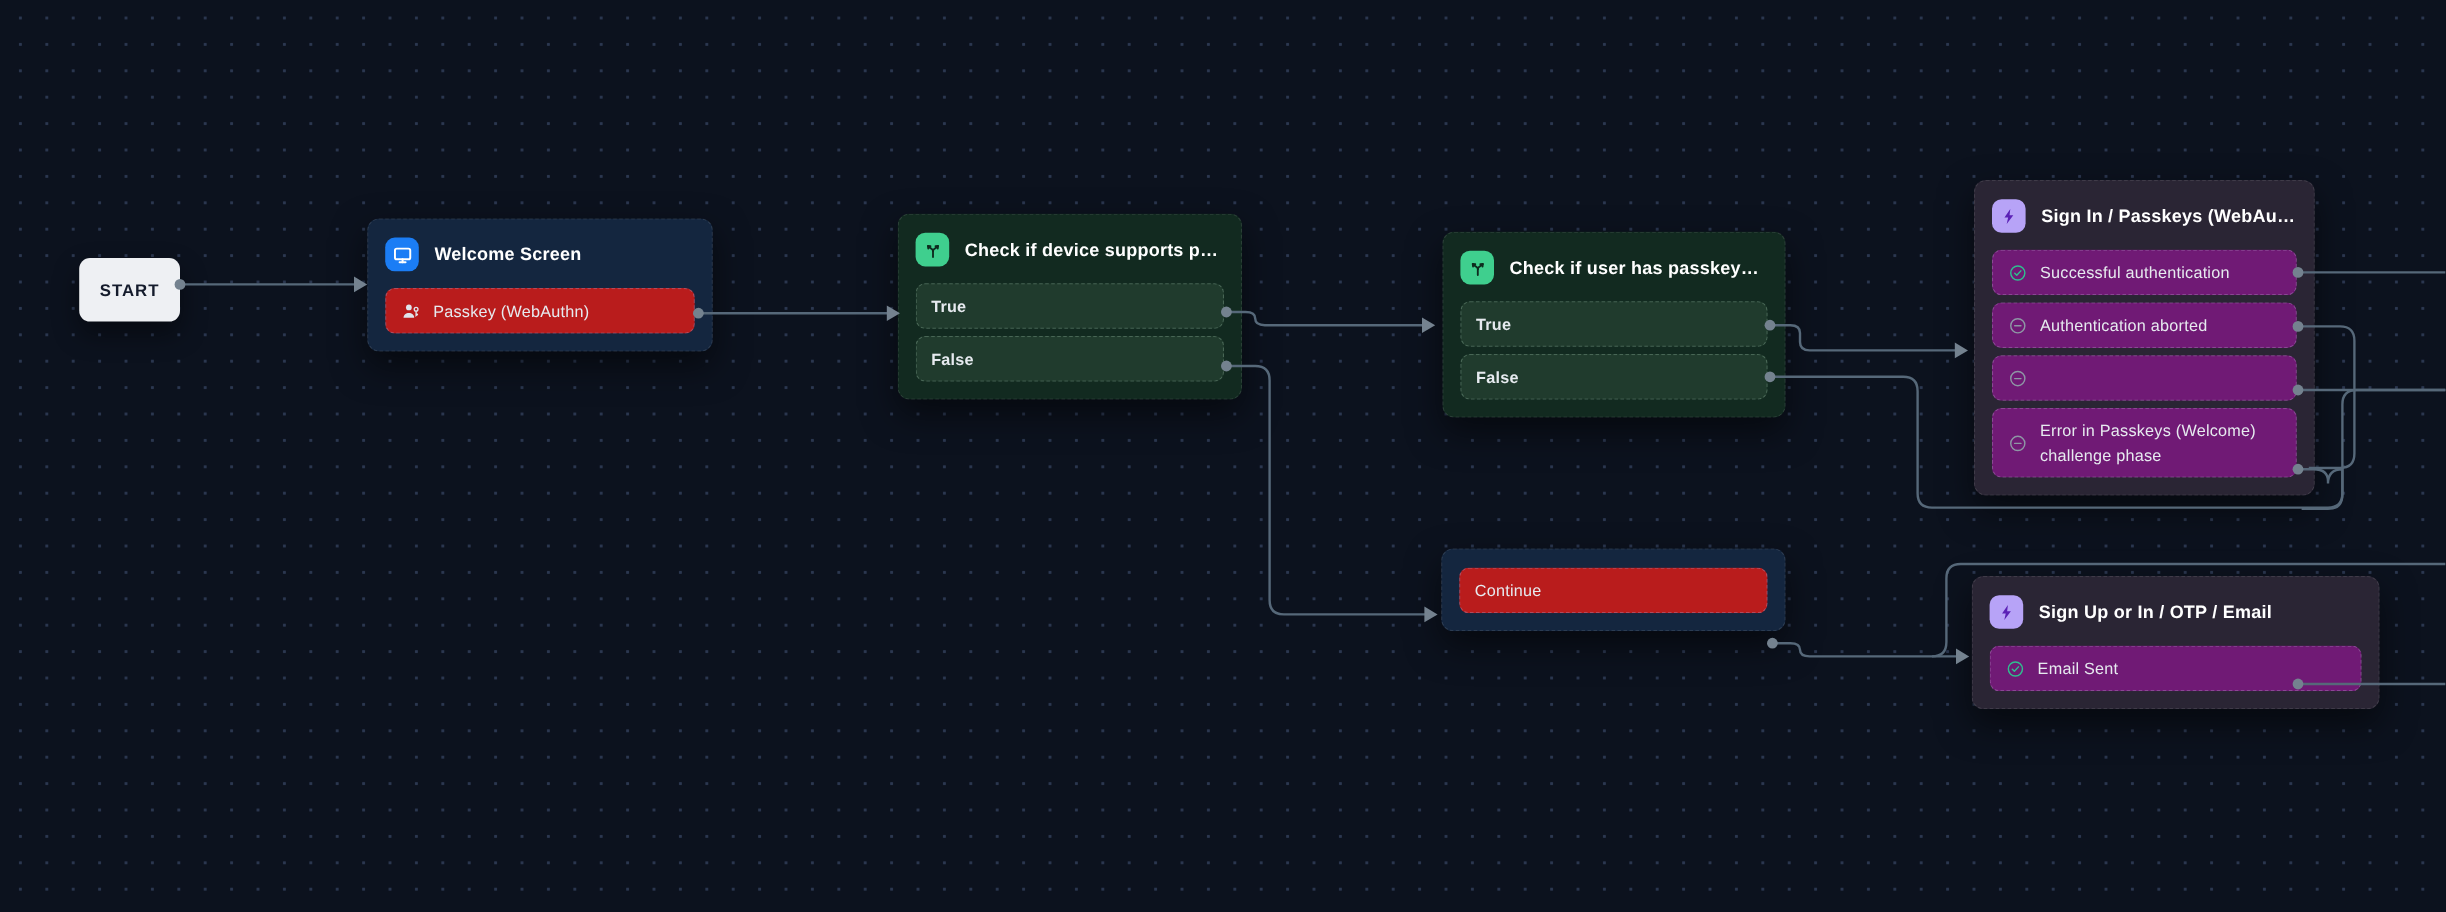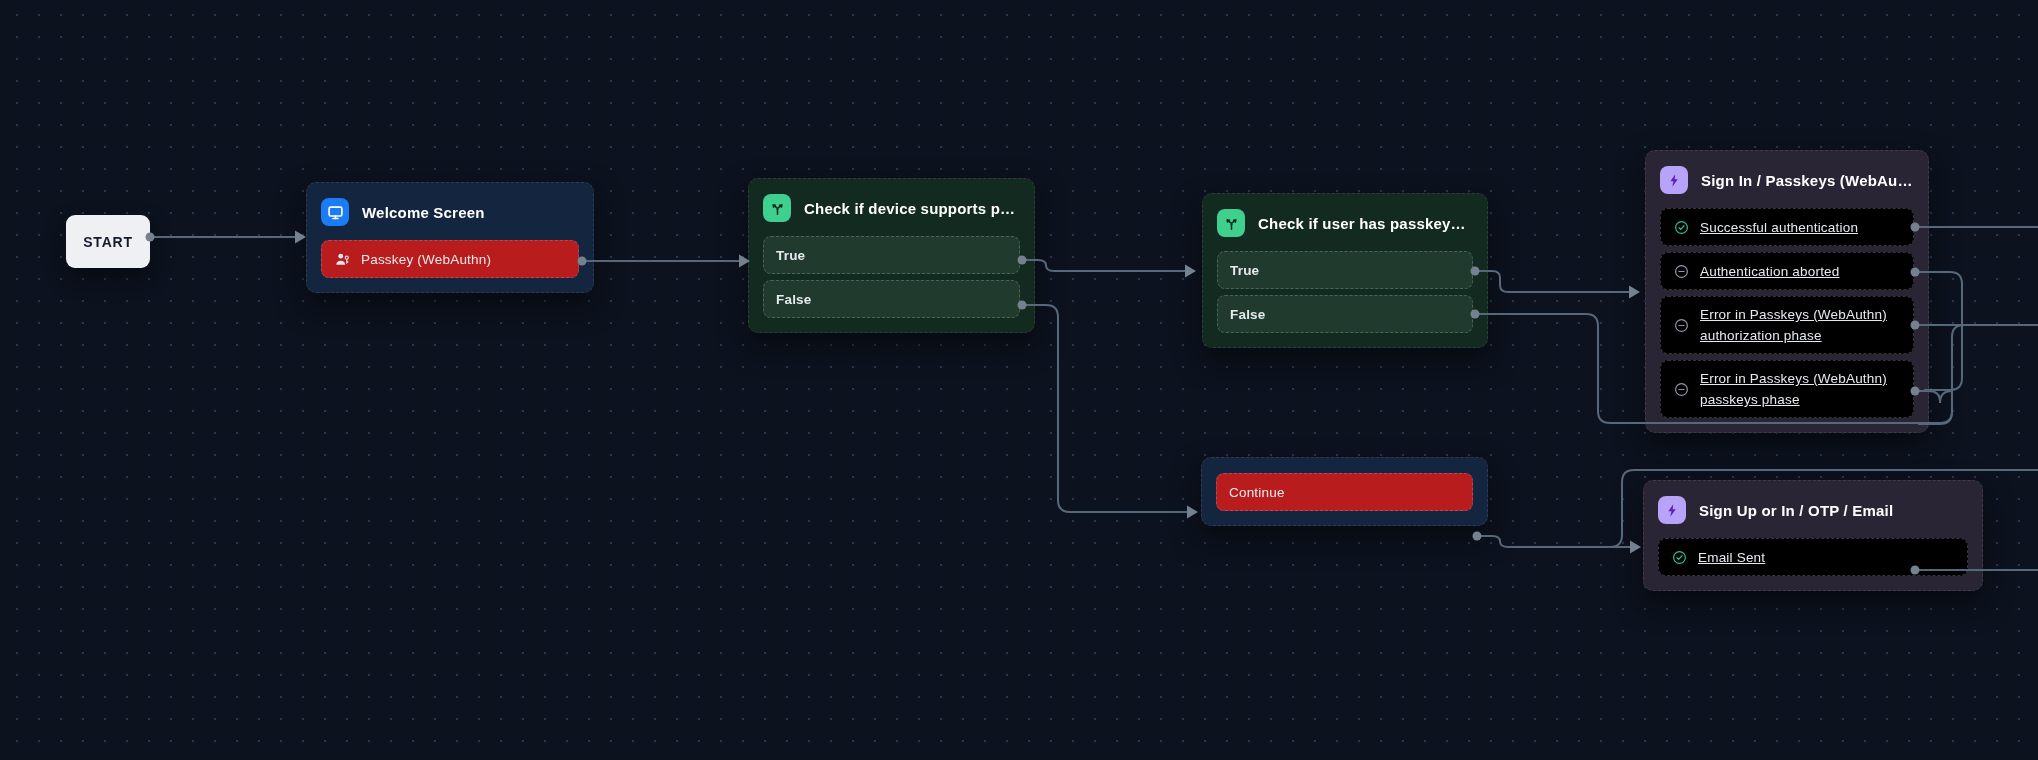--- a/index.html
+++ b/index.html
@@ -41,21 +41,21 @@
 
   .node.screen{background:#14263f;}
   .node.screen .row{background:#b91c1c;border-color:rgba(165,195,255,.28);}
   .node.screen .node-icon{background:#1b7df5;}
 
   .node.condition{background:#122a20;}
   .node.condition .row{background:#203b2d;border-color:rgba(190,230,205,.25);font-weight:bold;}
   .node.condition .node-icon{background:#3fcf8e;}
 
   .node.action{background:#2a2534;}
-  .node.action .row{background:#000000;border-color:rgba(215,205,240,.25);text-decoration:underline;}
+  .node.action .row{background:#701a75;border-color:rgba(215,205,240,.25);}
   .node.action .node-icon{background:#b7a3f7;}
 
   .start-node{
     position:absolute;left:66px;top:215px;width:84px;height:53px;
     background:#eef0f3;border-radius:9px;display:flex;align-items:center;justify-content:center;
     color:#141b2b;font-size:14px;font-weight:700;letter-spacing:.8px;
     box-shadow:0 10px 22px rgba(0,0,0,.45);z-index:2;
   }
 
   
@@ -173,30 +173,29 @@
         </span>
         <span>Authentication aborted</span>
       </div>
       <div class="row">
         <span class="row-ic">
           <svg width="17" height="17" viewBox="0 0 24 24" fill="none" stroke="#8e96a5" stroke-width="1.7" stroke-linecap="round">
               <circle cx="12" cy="12" r="8.3"></circle>
               <path d="M8.3 12h7.4"></path>
             </svg>
         </span>
-        <span>Error in Passkeys (WebAuthn) authorization phase</span>
       </div>
       <div class="row">
         <span class="row-ic">
           <svg width="17" height="17" viewBox="0 0 24 24" fill="none" stroke="#8e96a5" stroke-width="1.7" stroke-linecap="round">
               <circle cx="12" cy="12" r="8.3"></circle>
               <path d="M8.3 12h7.4"></path>
             </svg>
         </span>
-        <span>Error in Passkeys (WebAuthn) passkeys phase</span>
+        <span>Error in Passkeys (Welcome) challenge phase</span>
       </div>
     </div>
   </div>
 
   <div class="node screen" style="left:1201px;top:457px;width:287px;">
     <div class="rows">
       <div class="row">
         <span>Continue</span>
       </div>
     </div>

